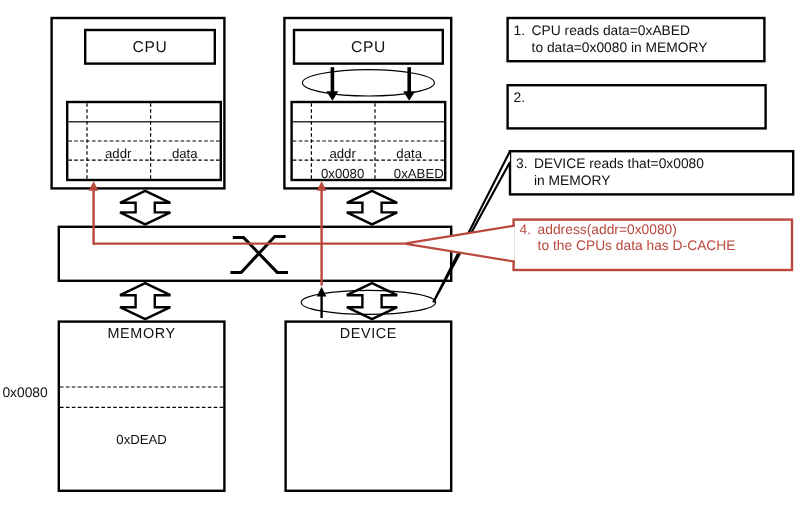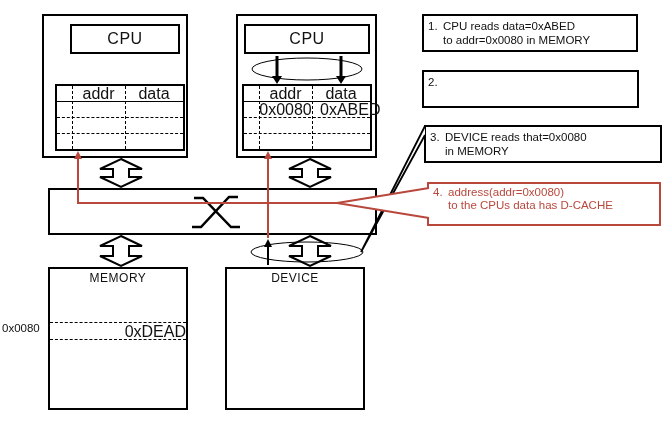--- a/index.html
+++ b/index.html
@@ -1,24 +1,24 @@
 <!DOCTYPE html>
 <html style="--red: #b9473c;"><head>
 <meta charset="utf-8">
 <style>
   html,body{margin:0;padding:0;background:#fff;}
   .canvas{position:relative;width:667px;height:429px;background:#ffffff;
           font-family:"Liberation Sans",sans-serif;color:#111;overflow:hidden;}
   .box{position:absolute;border:2px solid #000;background:#fff;box-sizing:border-box;}
   .title{font-size:12px;text-align:center;letter-spacing:0.5px;}
-  .cpu-label{line-height:26px;font-size:16px;}
+  .cpu-label{line-height:26px;font-size:13px;}
   .dash-h{position:absolute;border-top:1px dashed #000;height:0;}
   .dash-v{position:absolute;border-left:1px dashed #000;width:0;}
   .solid-h{position:absolute;border-top:1px solid #000;height:0;}
-  .cell{position:absolute;font-size:16px;text-align:center;line-height:13px;}
+  .cell{position:absolute;font-size:11px;text-align:center;line-height:13px;margin-top:36px;}
   .note{position:absolute;border:2px solid #000;background:#fff;box-sizing:border-box;
         display:flex;align-items:flex-start;padding:3px 2px 2px 4px;
         font-size:11.5px;line-height:14px;color:#111;}
   .note .num{width:15px;flex:none;}
   .note .lines{flex:1;}
   .note-red{border-color:var(--red,#b9473c);color:var(--red,#b9473c);line-height:13px;padding-top:2px;}
   svg.overlay{position:absolute;left:0;top:0;pointer-events:none;}
   .ext-label{position:absolute;font-size:11.5px;}
 </style>
 </head>
@@ -55,33 +55,33 @@
     <div class="cell" style="left:15px;top:17px;width:53px;">0x0080</div>
     <div class="cell" style="left:76px;top:17px;width:58px;">0xABED</div>
   </div>
 
   <div class="box" style="left:48px;top:188px;width:329px;height:47px;"></div>
 
   <div class="box" style="left:48px;top:267px;width:140px;height:143px;">
     <div class="title" style="margin-top:2px;">MEMORY</div>
     <div class="dash-h" style="left:0;top:53px;width:136px;"></div>
     <div class="dash-h" style="left:0;top:70px;width:136px;"></div>
-    <div class="cell" style="left:0;top:56px;width:136px;text-align:right;">0xDEAD</div>
+    <div class="cell" style="left:0;top:56px;width:136px;">0xDEAD</div>
   </div>
   <div class="ext-label" style="left:2px;top:322px;width:44px;">0x0080</div>
 
-  <div class="box" style="left:225px;top:267px;width:140px;height:143px;">
+  <div class="box" style="left:237px;top:267px;width:140px;height:143px;">
     <div class="title" style="margin-top:2px;">DEVICE</div>
   </div>
 
   <div class="note" style="left:422px;top:14px;width:216px;height:38px;">
     <span class="num">1.</span>
     <span class="lines">
       <div>CPU reads data=0xABED</div>
-      <div>to addr=0x0080 in MEMORY</div>
+      <div>to data=0x0080 in MEMORY</div>
     </span>
   </div>
   <div class="note" style="left:422px;top:70px;width:217px;height:38px;">
     <span class="num">2.</span>
   </div>
   <div class="note" style="left:424px;top:125px;width:238px;height:38px;">
     <span class="num">3.</span>
     <span class="lines">
       <div>DEVICE reads that=0x0080</div>
       <div>in MEMORY</div>

